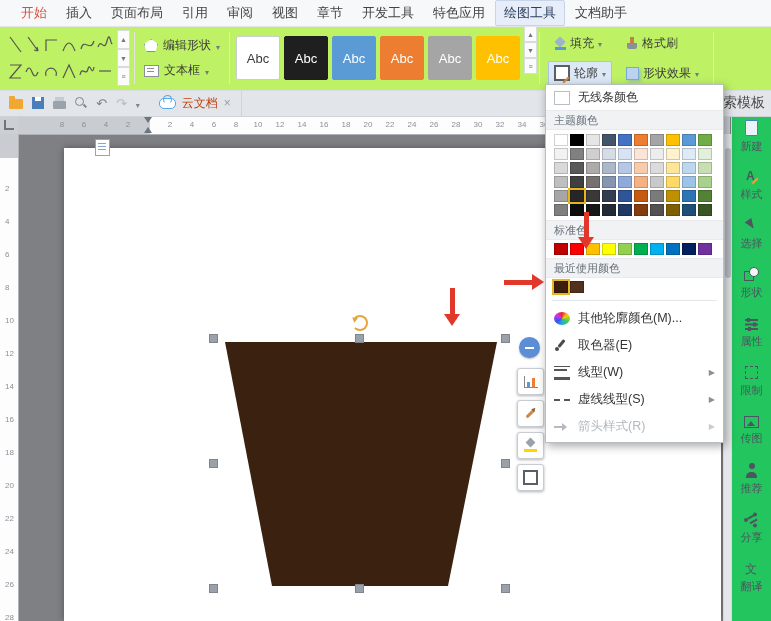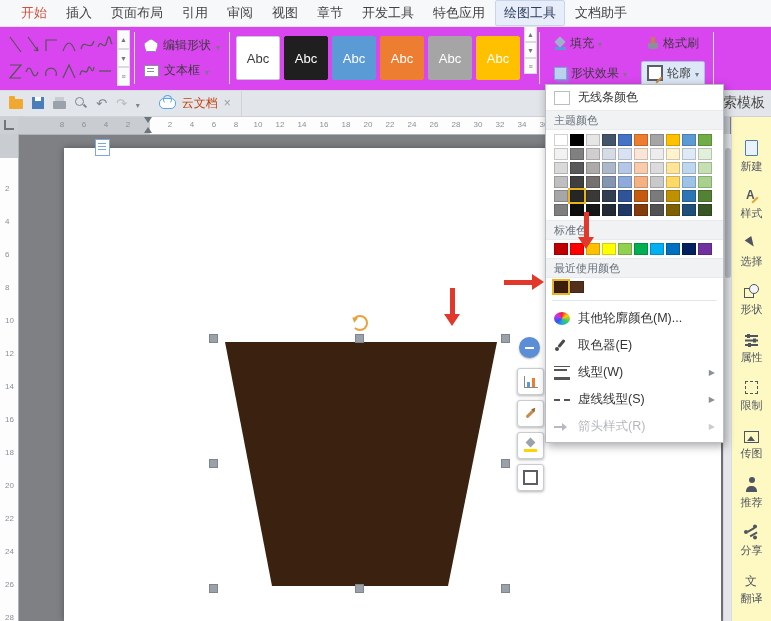--- a/index.html
+++ b/index.html
@@ -5,21 +5,21 @@
   html,body{margin:0;padding:0;background:#555}
   #app{position:relative;width:771px;height:621px;background:#7E8084;overflow:hidden;
        font-family:"Liberation Sans","DejaVu Sans",sans-serif;color:#333;}
   
   .tabbar{position:absolute;left:0;top:0;width:771px;height:26px;background:#f7f8fa;
           border-bottom:1px solid #e2e4e8;display:flex;align-items:center;padding-left:12px;gap:1px;z-index:5}
   .mtab{padding:4px 9px;font-size:13px;color:#434343;white-space:nowrap;cursor:default}
   .mtab.accent{color:#d0513c}
   .mtab.active{background:#e8eef9;border:1px solid #c7d4ea;border-radius:2px;padding:3px 8px;color:#2c3e5d}
   
-  .ribbon{position:absolute;left:0;top:26px;width:771px;height:64px;background:#d946ef;
+  .ribbon{position:absolute;left:0;top:26px;width:771px;height:64px;background:#bef264;
           border-bottom:1px solid #d8dbdf;display:flex;align-items:stretch;z-index:4}
   .rsep{width:1px;background:#e1e3e7;margin:6px 2px}
   .lines-gallery{display:flex;align-items:center;padding:2px 2px 2px 6px}
   .lines-grid{display:grid;grid-template-columns:repeat(6,18px);grid-template-rows:27px 27px}
   .lines-grid svg{display:block}
   .gal-scroll{width:13px;height:56px;display:flex;flex-direction:column;justify-content:space-between;margin-left:3px}
   .gal-btn{height:17px;border:1px solid #d9dcdf;background:#fbfbfc;font-size:7px;color:#777;
            display:flex;align-items:center;justify-content:center}
   .grp-edit{display:flex;flex-direction:column;justify-content:center;gap:8px;padding:0 7px}
   .small-btn{display:flex;align-items:center;gap:5px;font-size:12px;color:#3c3c3c}
@@ -146,23 +146,23 @@
   .mi-line-style{width:13px;height:10px;border-top:1px solid #555;border-bottom:3px solid #555;position:relative}
   .mi-line-style::after{content:"";position:absolute;left:0;top:2px;width:13px;height:2px;background:#555}
   .mi-dash-style{width:13px;height:0;border-top:2px dashed #555}
   .mi-arrow-style{width:13px;height:10px;position:relative}
   .mi-arrow-style::before{content:"";position:absolute;top:4px;left:0;width:9px;height:2px;background:#b6bac0}
   .mi-arrow-style::after{content:"";position:absolute;top:1px;left:8px;border:4px solid transparent;border-left:5px solid #b6bac0}
   .mi-settings{width:13px;height:13px}
   
   .scroll-v{position:absolute;left:723px;top:134px;width:8px;height:487px;background:#e4e6e9;border-left:1px solid #d3d6da;z-index:2}
   .scroll-thumb{position:absolute;left:1px;top:14px;width:6px;height:130px;background:#b9bec5;border-radius:3px}
-  .sidebar{position:absolute;left:731px;top:116px;width:40px;height:505px;background:#fef9c3;
+  .sidebar{position:absolute;left:731px;top:116px;width:40px;height:505px;background:#22c55e;
            border-left:1px solid #d9dcdf;display:flex;flex-direction:column;align-items:center;
-           padding-top:24px;box-sizing:border-box;z-index:2}
+           padding-top:4px;box-sizing:border-box;z-index:2}
   .sb-item{display:flex;flex-direction:column;align-items:center;gap:3px;font-size:11px;color:#4e5560;
            height:49px;cursor:default}
   .sic{width:15px;height:15px;position:relative;display:block}
   .sic-new-doc{width:11px;height:14px;border:1.5px solid #4a7ebb;background:#eaf2fc;border-radius:1px}
   .sic-styles::before{content:"A";position:absolute;left:2px;top:0;font-size:12px;font-weight:bold;color:#4e5560}
   .sic-styles::after{content:"";position:absolute;right:0;bottom:2px;width:8px;height:2px;background:#e8a23f;transform:rotate(-45deg)}
   .sic-select::before{content:"";position:absolute;left:4px;top:1px;border:4px solid transparent;border-top:10px solid #4e5560;transform:rotate(-35deg)}
   .sic-shapes::before{content:"";position:absolute;left:0;top:4px;width:8px;height:8px;border:1.5px solid #4e5560}
   .sic-shapes::after{content:"";position:absolute;right:0;top:0;width:8px;height:8px;border:1.5px solid #4e5560;border-radius:50%;background:#f4f5f7}
   .sic-properties::before{content:"";position:absolute;left:1px;top:3px;width:13px;height:1.5px;background:#4e5560;box-shadow:0 4.5px 0 #4e5560,0 9px 0 #4e5560}
@@ -272,28 +272,28 @@
     <div class="grp-fill">
       <div class="fbtn">
         <span class="ic-fill"></span>
         <span>填充</span>
         <span class="caret"></span>
       </div>
       <div class="fbtn">
         <span class="ic-painter"></span>
         <span>格式刷</span>
       </div>
+      <div class="fbtn pressed">
+        <span class="ic-outline"></span>
+        <span>轮廓</span>
+        <span class="caret"></span>
+      </div>
       <div class="fbtn">
         <span class="ic-effects"></span>
         <span>形状效果</span>
-        <span class="caret"></span>
-      </div>
-      <div class="fbtn pressed">
-        <span class="ic-outline"></span>
-        <span>轮廓</span>
         <span class="caret"></span>
       </div>
     </div>
     <div class="rsep"></div>
   </div>
 
   <div class="doctabs">
     <div class="dt-icons">
       <span class="ic-folder"></span>
       <span class="ic-save"></span>

